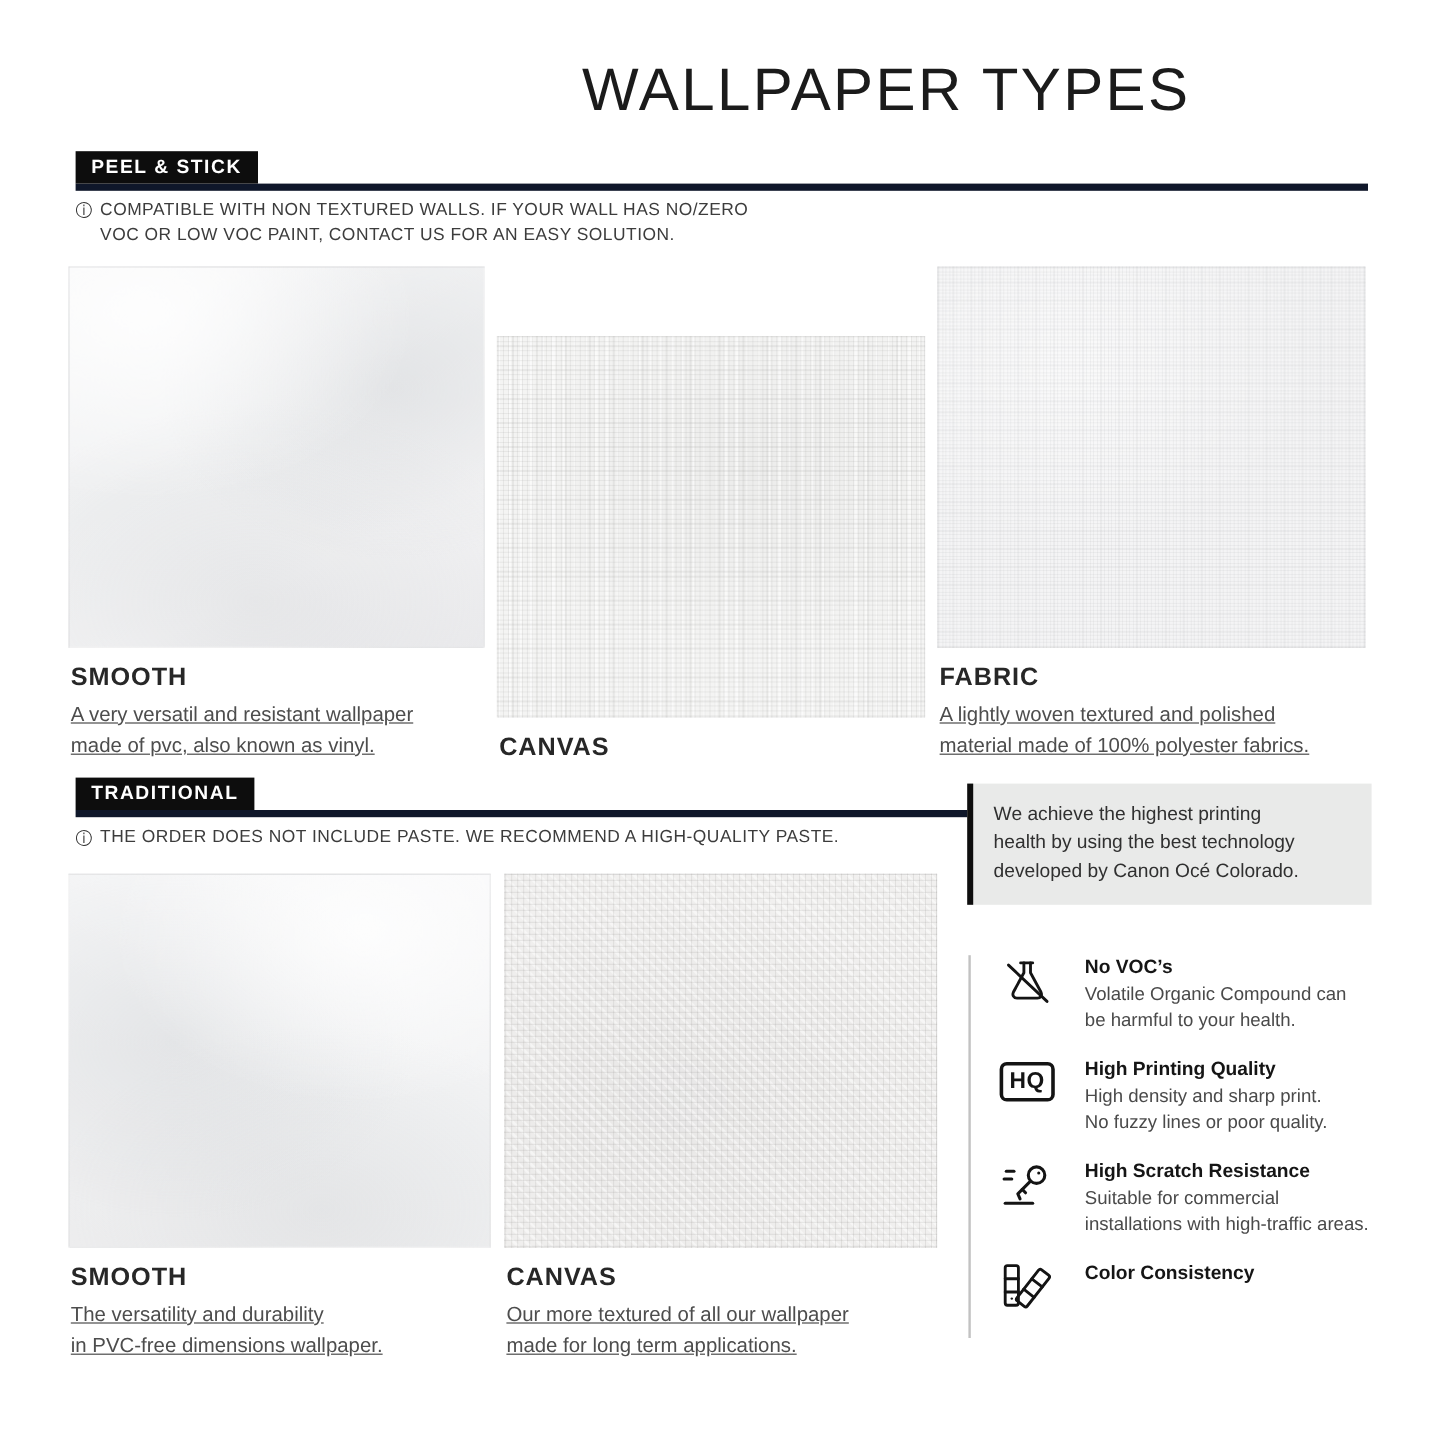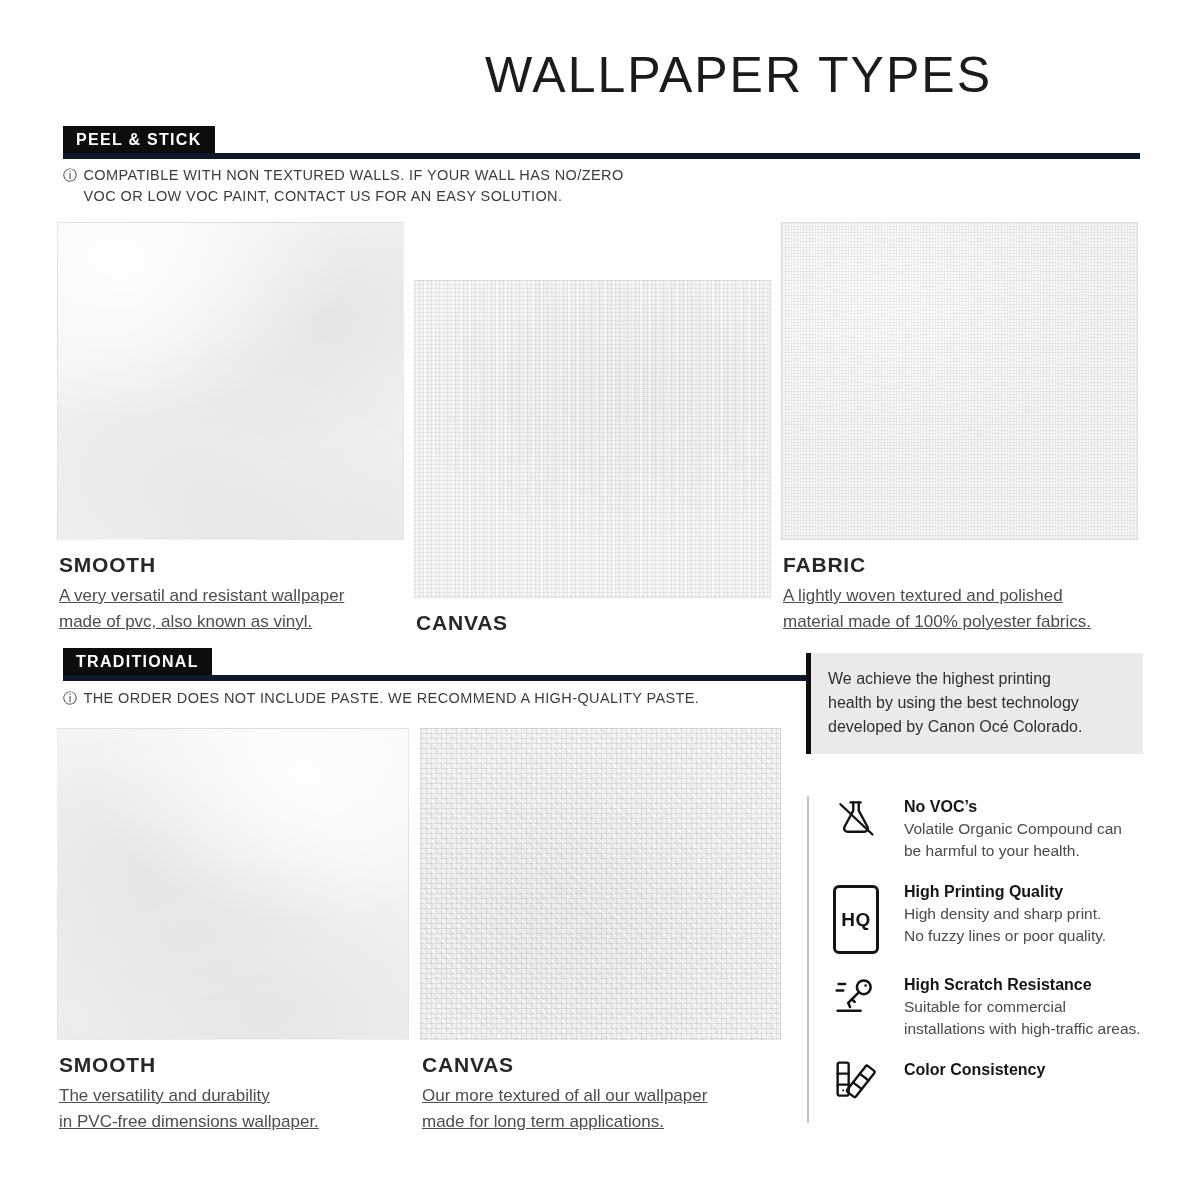--- a/index.html
+++ b/index.html
@@ -90,21 +90,21 @@
     position:absolute;left:807px;top:796px;width:346px;
     border-left:2px solid #c2c2c2;padding-left:24px;
   }
   .feature{display:flex;gap:25px;margin-bottom:20px;}
   .f-icon{flex:0 0 46px;width:46px;display:flex;justify-content:center;align-items:flex-start;}
   .f-title{font-size:16px;font-weight:700;line-height:22px;color:#151515;}
   .f-desc{font-size:15.5px;line-height:21.5px;color:#4a4a4a;}
   .hq-badge{
     border:3px solid #141414;border-radius:6px;color:#141414;
     font-weight:700;font-size:19px;letter-spacing:.5px;line-height:1;
-    padding:22px 5px;margin-top:4px;font-family:"Liberation Sans","DejaVu Sans",sans-serif;
+    padding:4px 5px;margin-top:4px;font-family:"Liberation Sans","DejaVu Sans",sans-serif;
   }
 </style>
 </head>
 <body>
 
 <div id="sheet">
 
   <h1 class="page-title">WALLPAPER TYPES</h1>
 
   <div class="sec-header s1">

